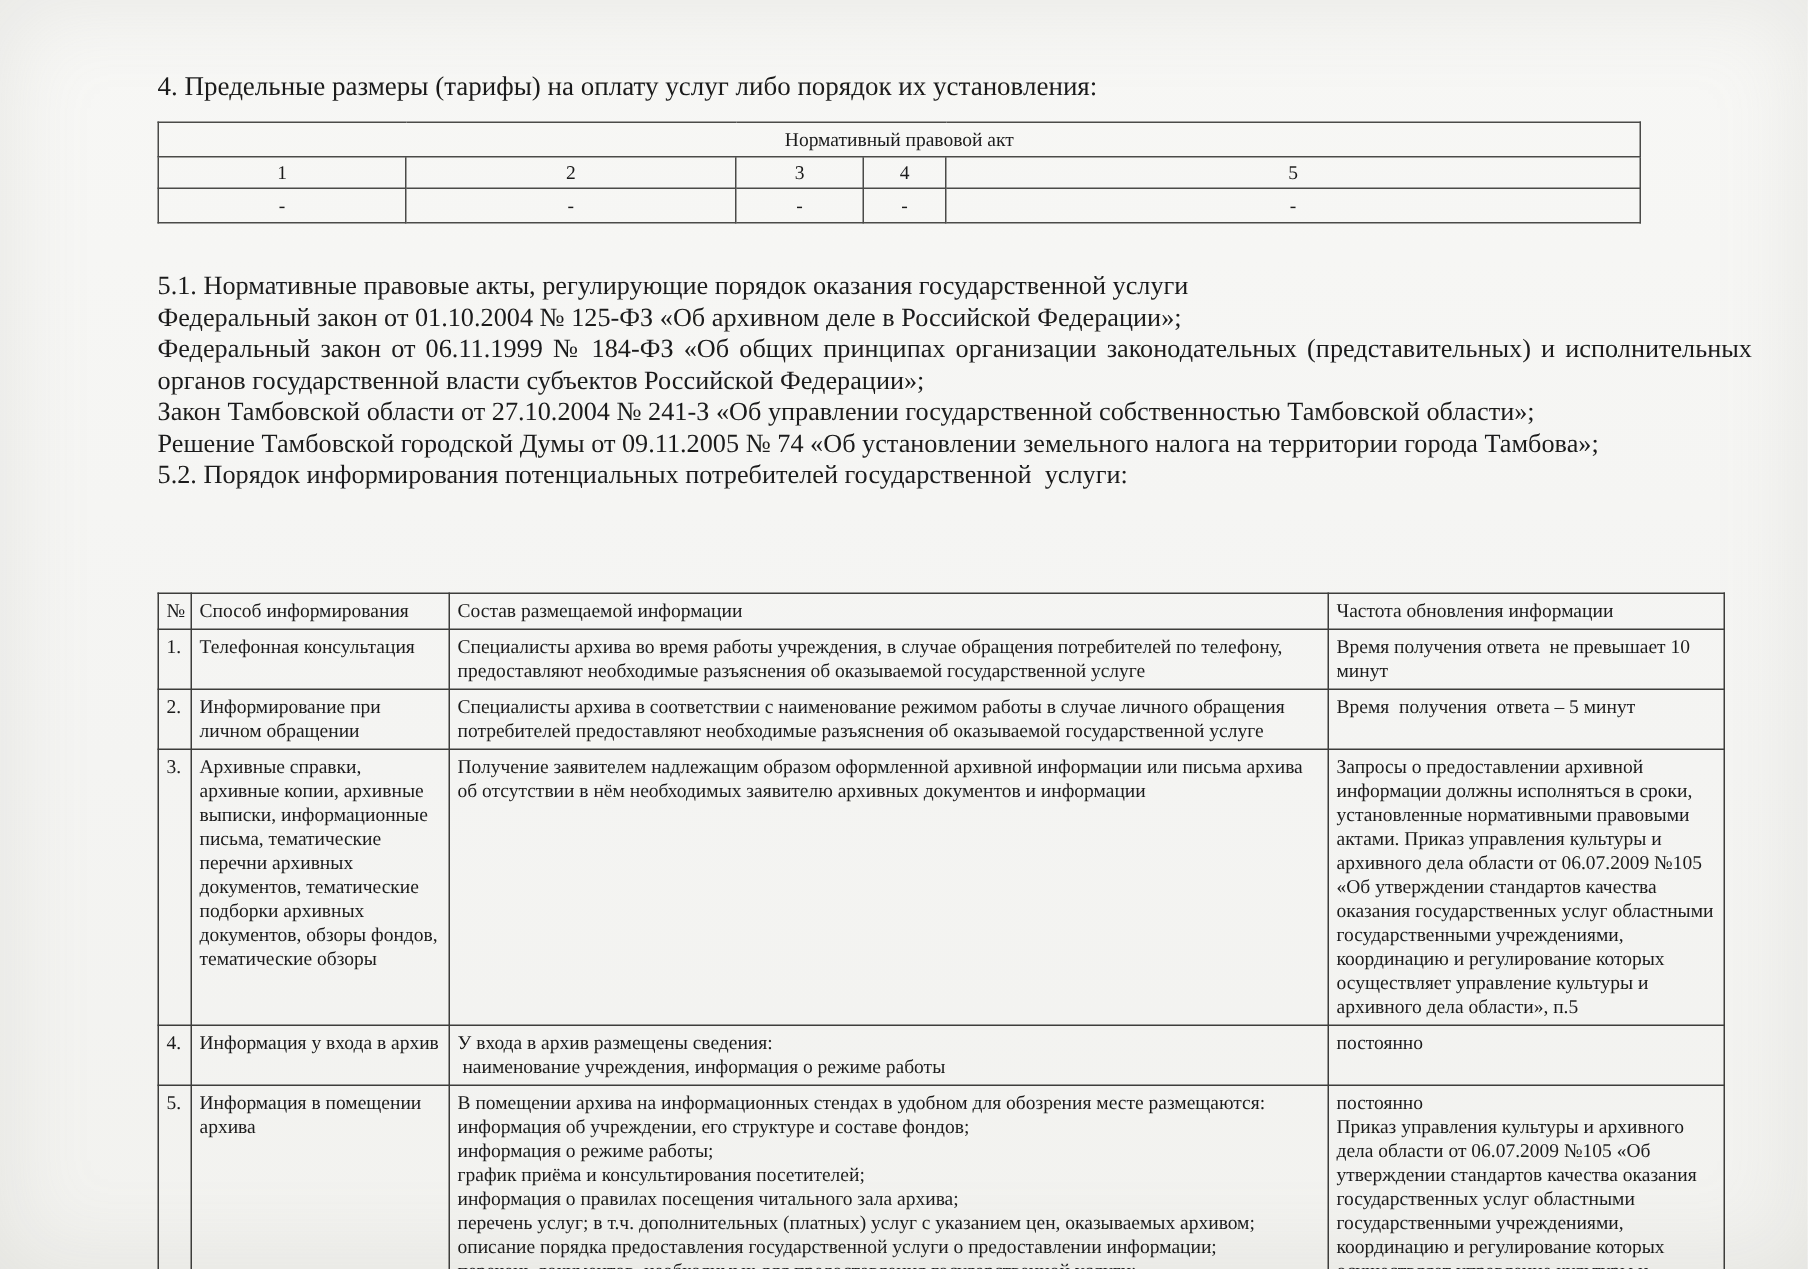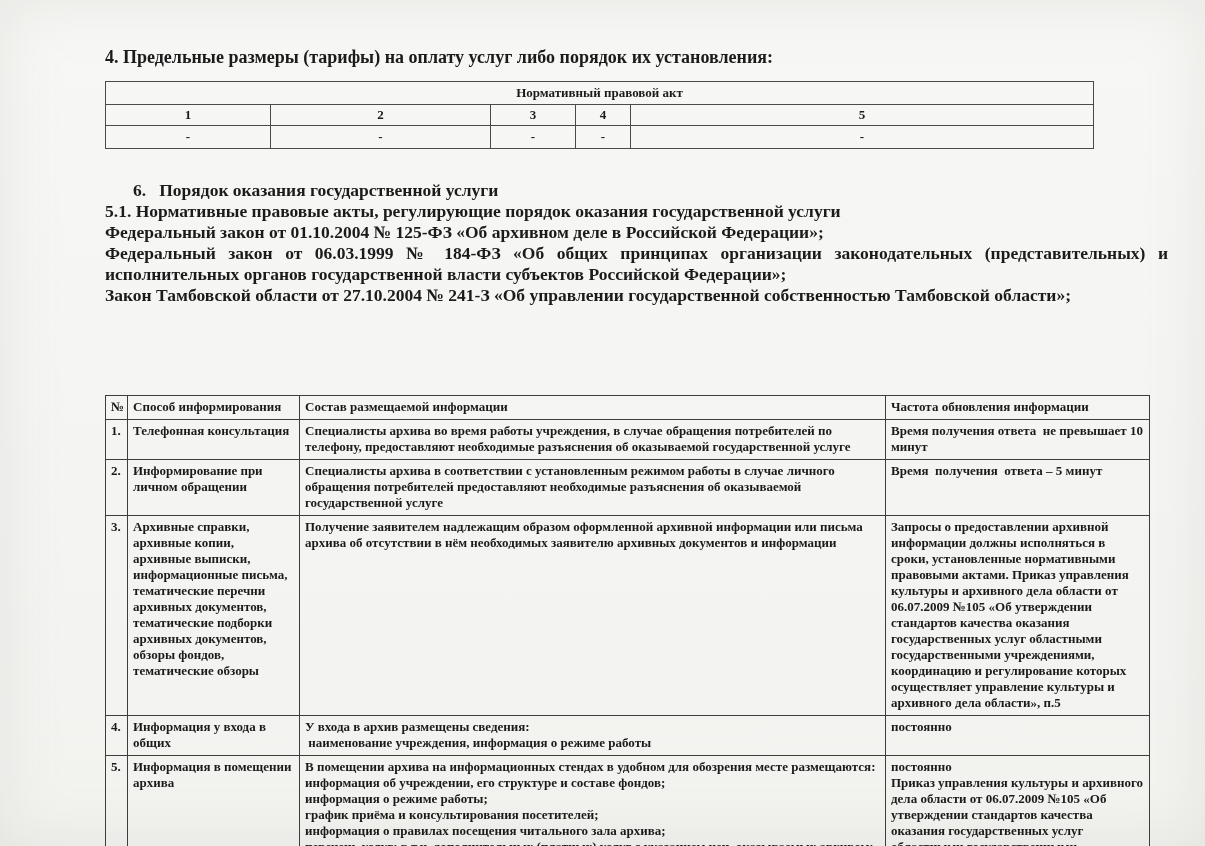--- a/index.html
+++ b/index.html
@@ -4,21 +4,20 @@
 <style>
   html,body{margin:0;padding:0;}
   .page{
     position:relative;
     width:1205px;height:846px;
     background:linear-gradient(180deg,#f7f7f5 0%,#f4f4f2 60%,#f2f2ef 100%);
     overflow:hidden;
     font-family:"Liberation Serif","DejaVu Serif",serif;
     color:#1b1b1b;
     box-shadow:inset 0 0 60px rgba(160,160,150,0.18);
-    font-weight:bold;
   }
   .s4-title{
     position:absolute;left:105px;top:47px;width:1060px;
     font-size:18px;white-space:pre-wrap;
   }
   table{border-collapse:collapse;table-layout:fixed;}
   
   .t1{
     position:absolute;left:105px;top:81px;width:988px;
     font-size:13px;line-height:1.15;
@@ -86,25 +85,26 @@
       <td>-</td>
       <td>-</td>
       <td>-</td>
       <td>-</td>
       <td>-</td>
     </tr>
   </tbody>
     </table>
 
   <div class="textblock">
-    <p class="s6">6.   Порядок оказания государственной услуги</p>
     <p>5.1. Нормативные правовые акты, регулирующие порядок оказания государственной услуги</p>
     <p class="law">Федеральный закон от 01.10.2004 № 125-ФЗ «Об архивном деле в Российской Федерации»;</p>
-    <p class="law">Федеральный закон от 06.03.1999 № 184-ФЗ «Об общих принципах организации законодательных (представительных) и исполнительных органов государственной власти субъектов Российской Федерации»;</p>
+    <p class="law">Федеральный закон от 06.11.1999 № 184-ФЗ «Об общих принципах организации законодательных (представительных) и исполнительных органов государственной власти субъектов Российской Федерации»;</p>
     <p class="law">Закон Тамбовской области от 27.10.2004 № 241-З «Об управлении государственной собственностью Тамбовской области»;</p>
+    <p class="law">Решение Тамбовской городской Думы от 09.11.2005 № 74 «Об установлении земельного налога на территории города Тамбова»;</p>
+    <p class="s52">5.2. Порядок информирования потенциальных потребителей государственной  услуги:</p>
   </div>
 
   <table class="t2">
     <colgroup>
       <col style="width:22px">
         <col style="width:172px">
         <col style="width:586px">
         <col style="width:264px">
     </colgroup>
     <tbody>
@@ -116,32 +116,32 @@
     </tr>
     <tr class="r1">
       <td>1.</td>
       <td>Телефонная консультация</td>
       <td>Специалисты архива во время работы учреждения, в случае обращения потребителей по телефону, предоставляют необходимые разъяснения об оказываемой государственной услуге</td>
       <td>Время получения ответа  не превышает 10 минут</td>
     </tr>
     <tr class="r2">
       <td>2.</td>
       <td>Информирование при личном обращении</td>
-      <td>Специалисты архива в соответствии с установленным режимом работы в случае личного обращения потребителей предоставляют необходимые разъяснения об оказываемой государственной услуге</td>
+      <td>Специалисты архива в соответствии с наименование режимом работы в случае личного обращения потребителей предоставляют необходимые разъяснения об оказываемой государственной услуге</td>
       <td>Время  получения  ответа – 5 минут</td>
     </tr>
     <tr class="r3">
       <td>3.</td>
       <td>Архивные справки, архивные копии, архивные выписки, информационные письма, тематические перечни архивных документов, тематические подборки архивных документов, обзоры фондов, тематические обзоры</td>
       <td>Получение заявителем надлежащим образом оформленной архивной информации или письма архива об отсутствии в нём необходимых заявителю архивных документов и информации</td>
       <td>Запросы о предоставлении архивной информации должны исполняться в сроки, установленные нормативными правовыми актами. Приказ управления культуры и архивного дела области от 06.07.2009 №105 «Об утверждении стандартов качества оказания государственных услуг областными государственными учреждениями, координацию и регулирование которых осуществляет управление культуры и архивного дела области», п.5</td>
     </tr>
     <tr class="r4">
       <td>4.</td>
-      <td>Информация у входа в общих</td>
+      <td>Информация у входа в архив</td>
       <td>У входа в архив размещены сведения:
  наименование учреждения, информация о режиме работы</td>
       <td>постоянно</td>
     </tr>
     <tr class="r5">
       <td>5.</td>
       <td>Информация в помещении архива</td>
       <td>В помещении архива на информационных стендах в удобном для обозрения месте размещаются:
 информация об учреждении, его структуре и составе фондов;
 информация о режиме работы;

